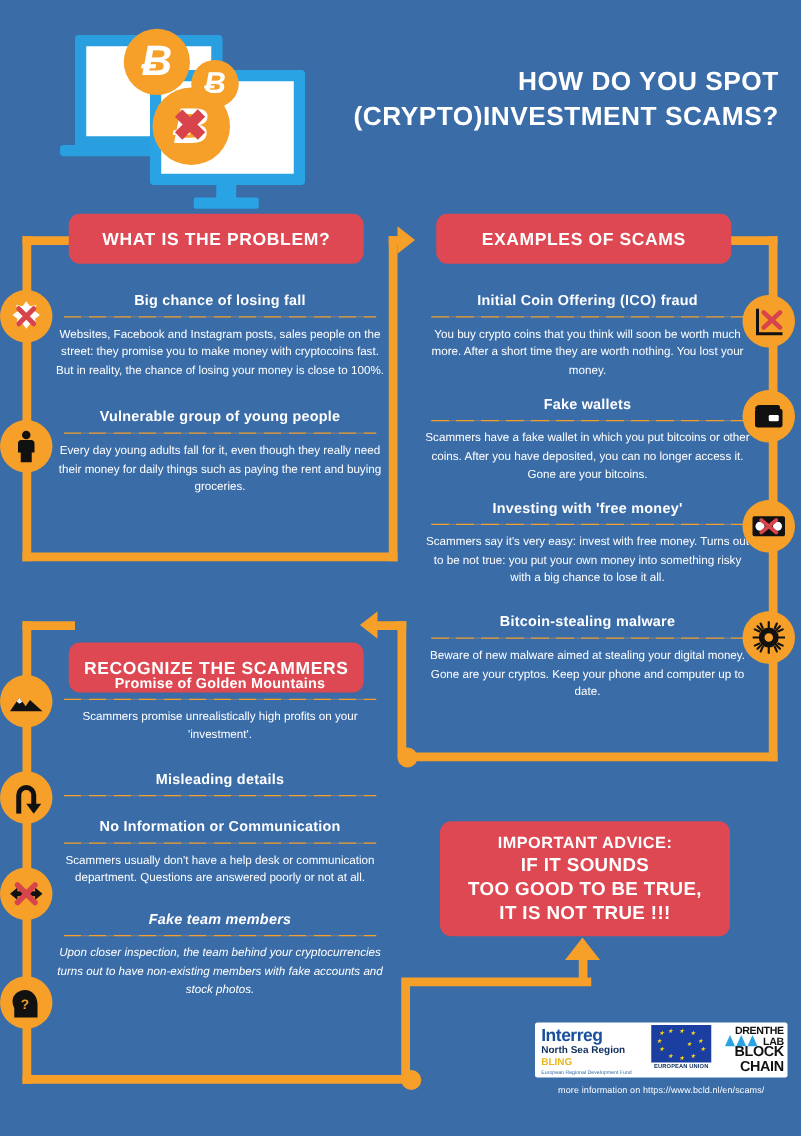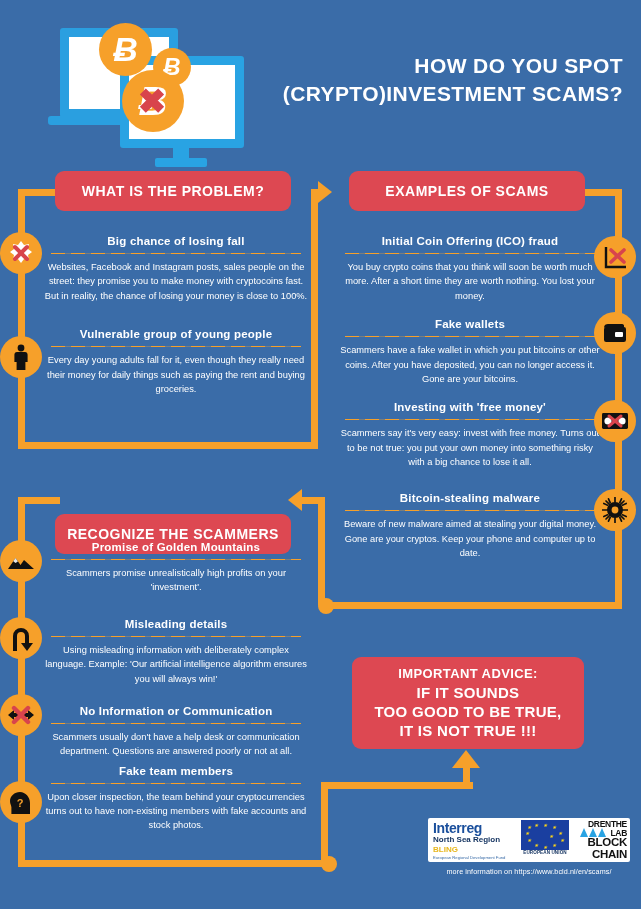--- a/index.html
+++ b/index.html
@@ -289,28 +289,27 @@
 
   <div class="block" style="left:40px; top:540px; width:272px;">
     <div class="item">
       <div class="item-title">Promise of Golden Mountains</div>
       <div class="rule" style="width:250px;"></div>
       <div class="item-body">Scammers promise unrealistically high profits on your 'investment'.</div>
     </div>
     <div class="item" style="margin-top:22px;">
       <div class="item-title">Misleading details</div>
       <div class="rule" style="width:250px;"></div>
-      <div class="item-body">Using misleading information with deliberately complex language. Example: 'Our artificial intelligence algorithm ensures you will always win!'</div>
     </div>
     <div class="item" style="margin-top:18px;">
       <div class="item-title">No Information or Communication</div>
       <div class="rule" style="width:250px;"></div>
       <div class="item-body">Scammers usually don't have a help desk or communication department. Questions are answered poorly or not at all.</div>
     </div>
-    <div class="item" style="margin-top:5px;">
+    <div class="item" style="margin-top:20px;font-style:italic;">
       <div class="item-title">Fake team members</div>
       <div class="rule" style="width:250px;"></div>
       <div class="item-body">Upon closer inspection, the team behind your cryptocurrencies turns out to have non-existing members with fake accounts and stock photos.</div>
     </div>
   </div>
   <div class="bubble" style="left:0px; top:540px;">
     <svg width="28" height="18" viewBox="0 0 28 18" aria-hidden="true">
       <path d="M1 17l7.5-11 5 7 3.5-5 10 9z" fill="#111"></path>
       <path d="M8.5 6l2.4 3.4-2.4 1.6-2.2-1.8z" fill="#ffffff" opacity=".9"></path>
     </svg>

